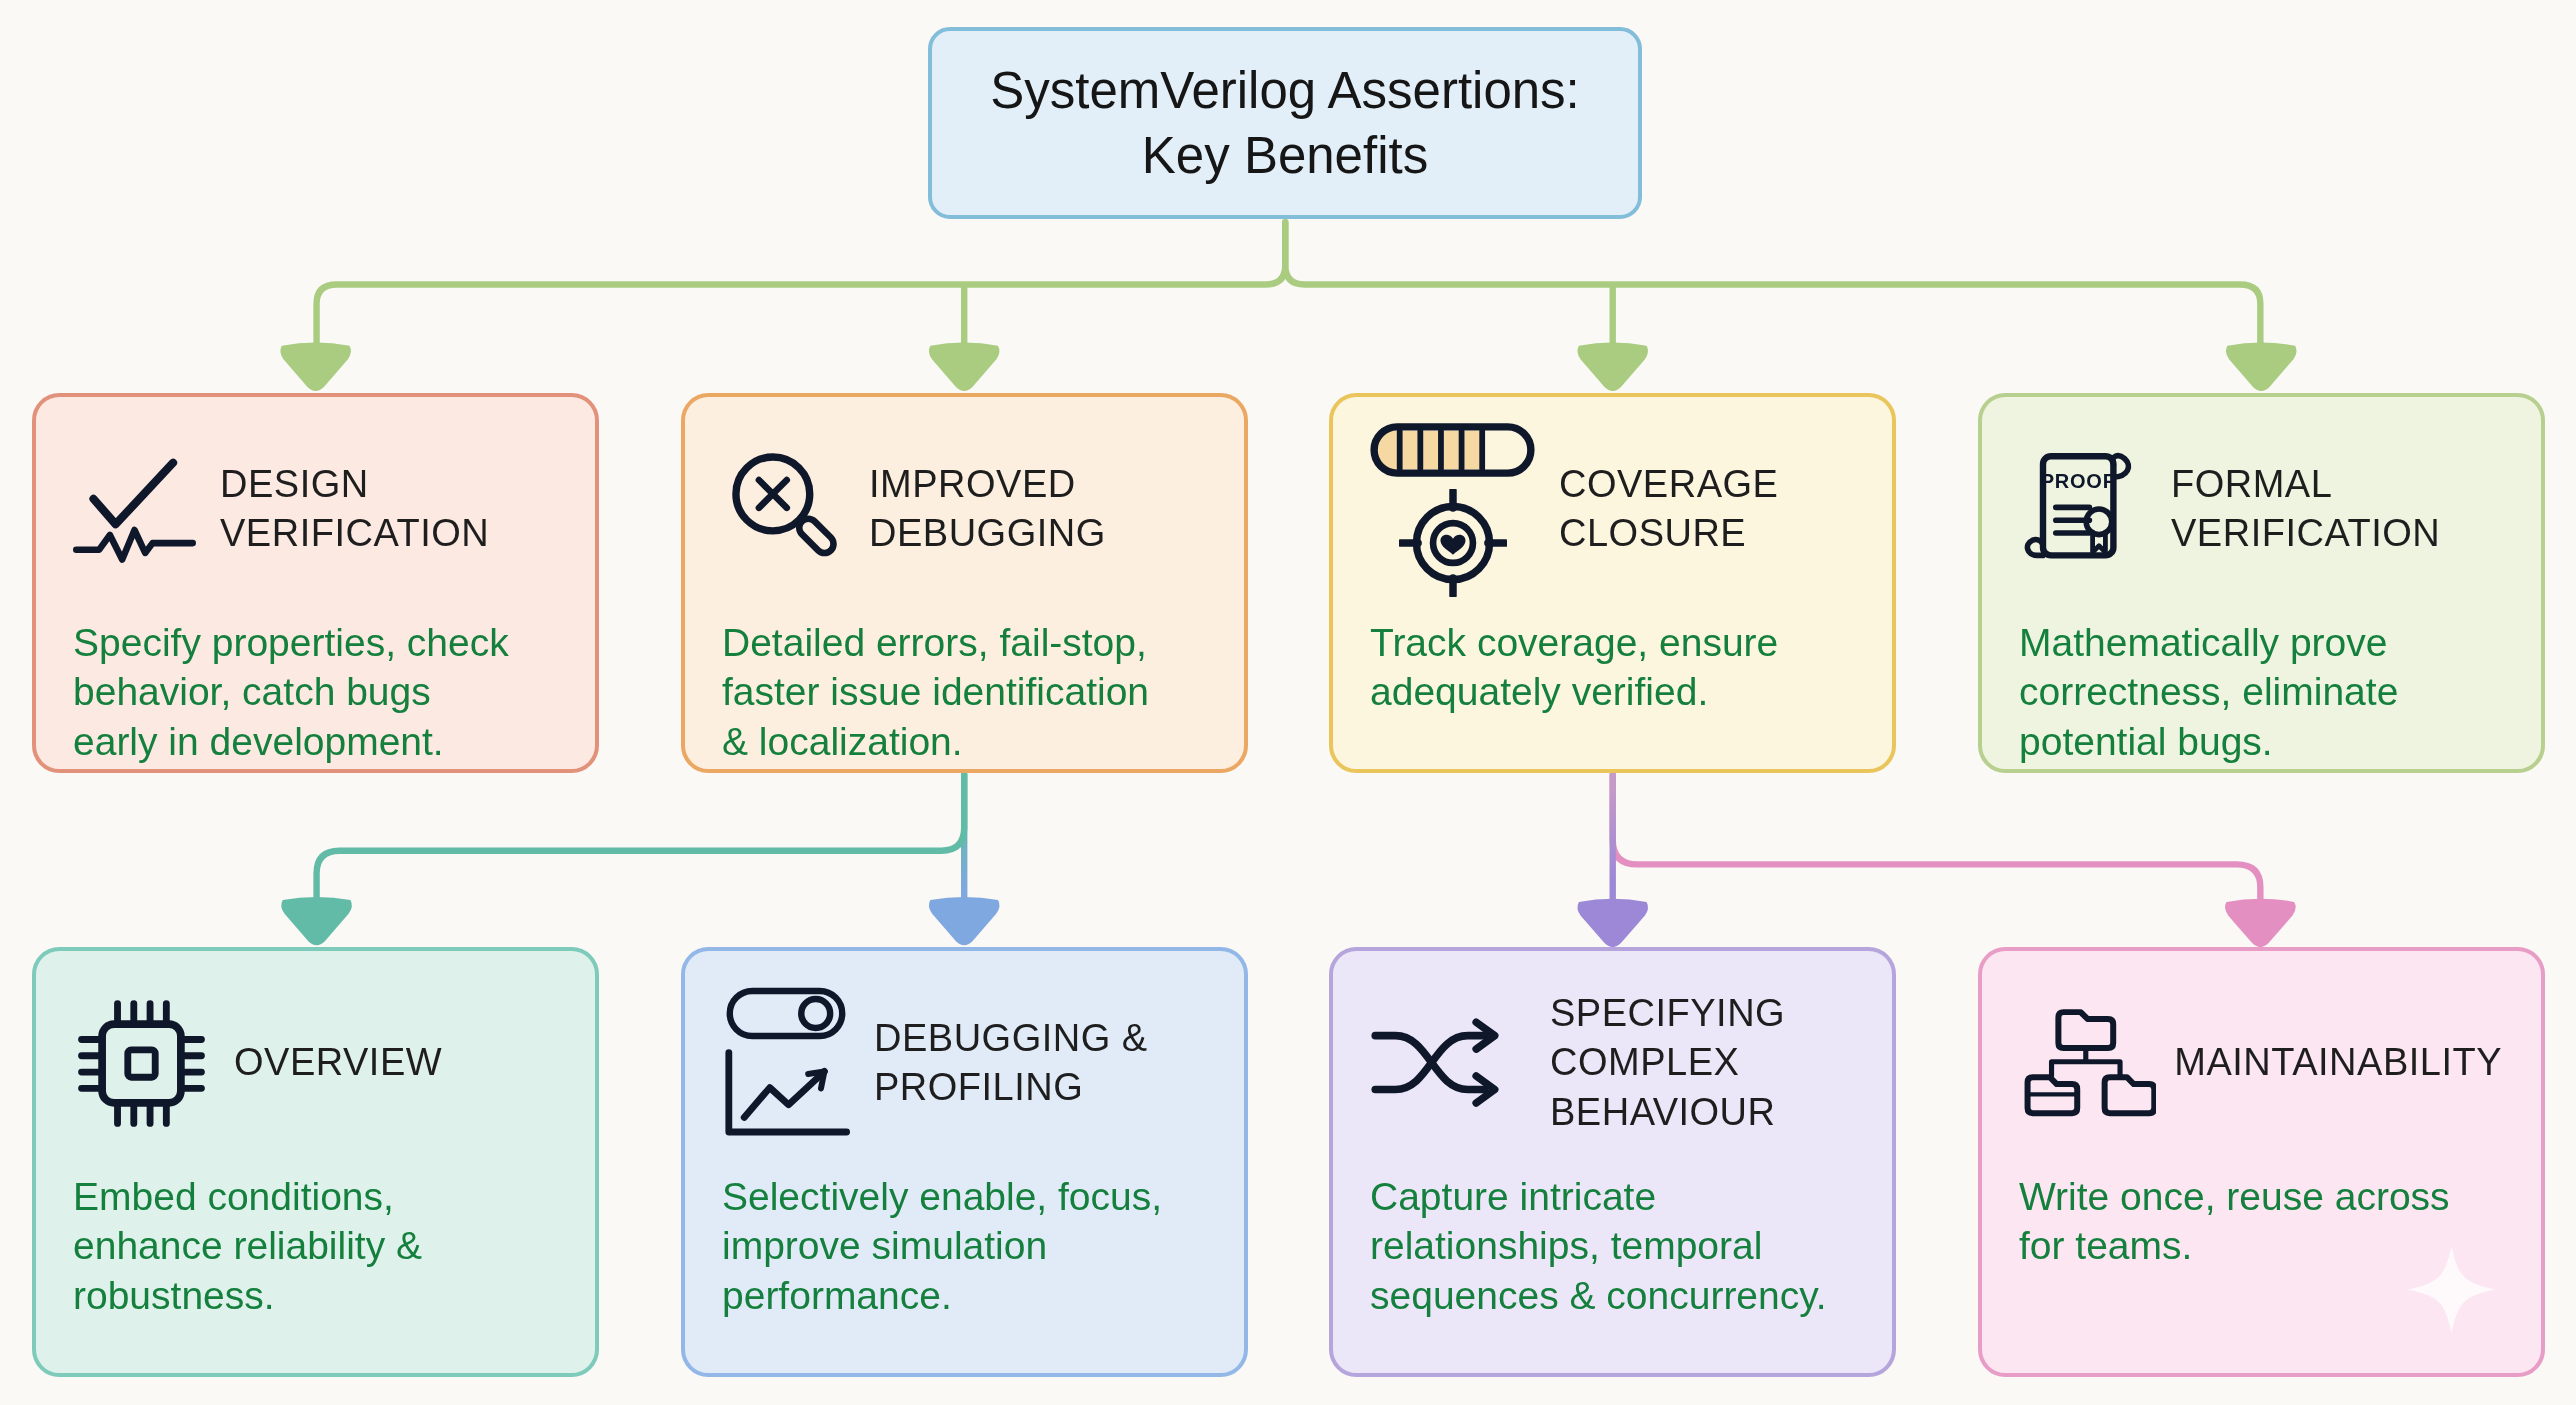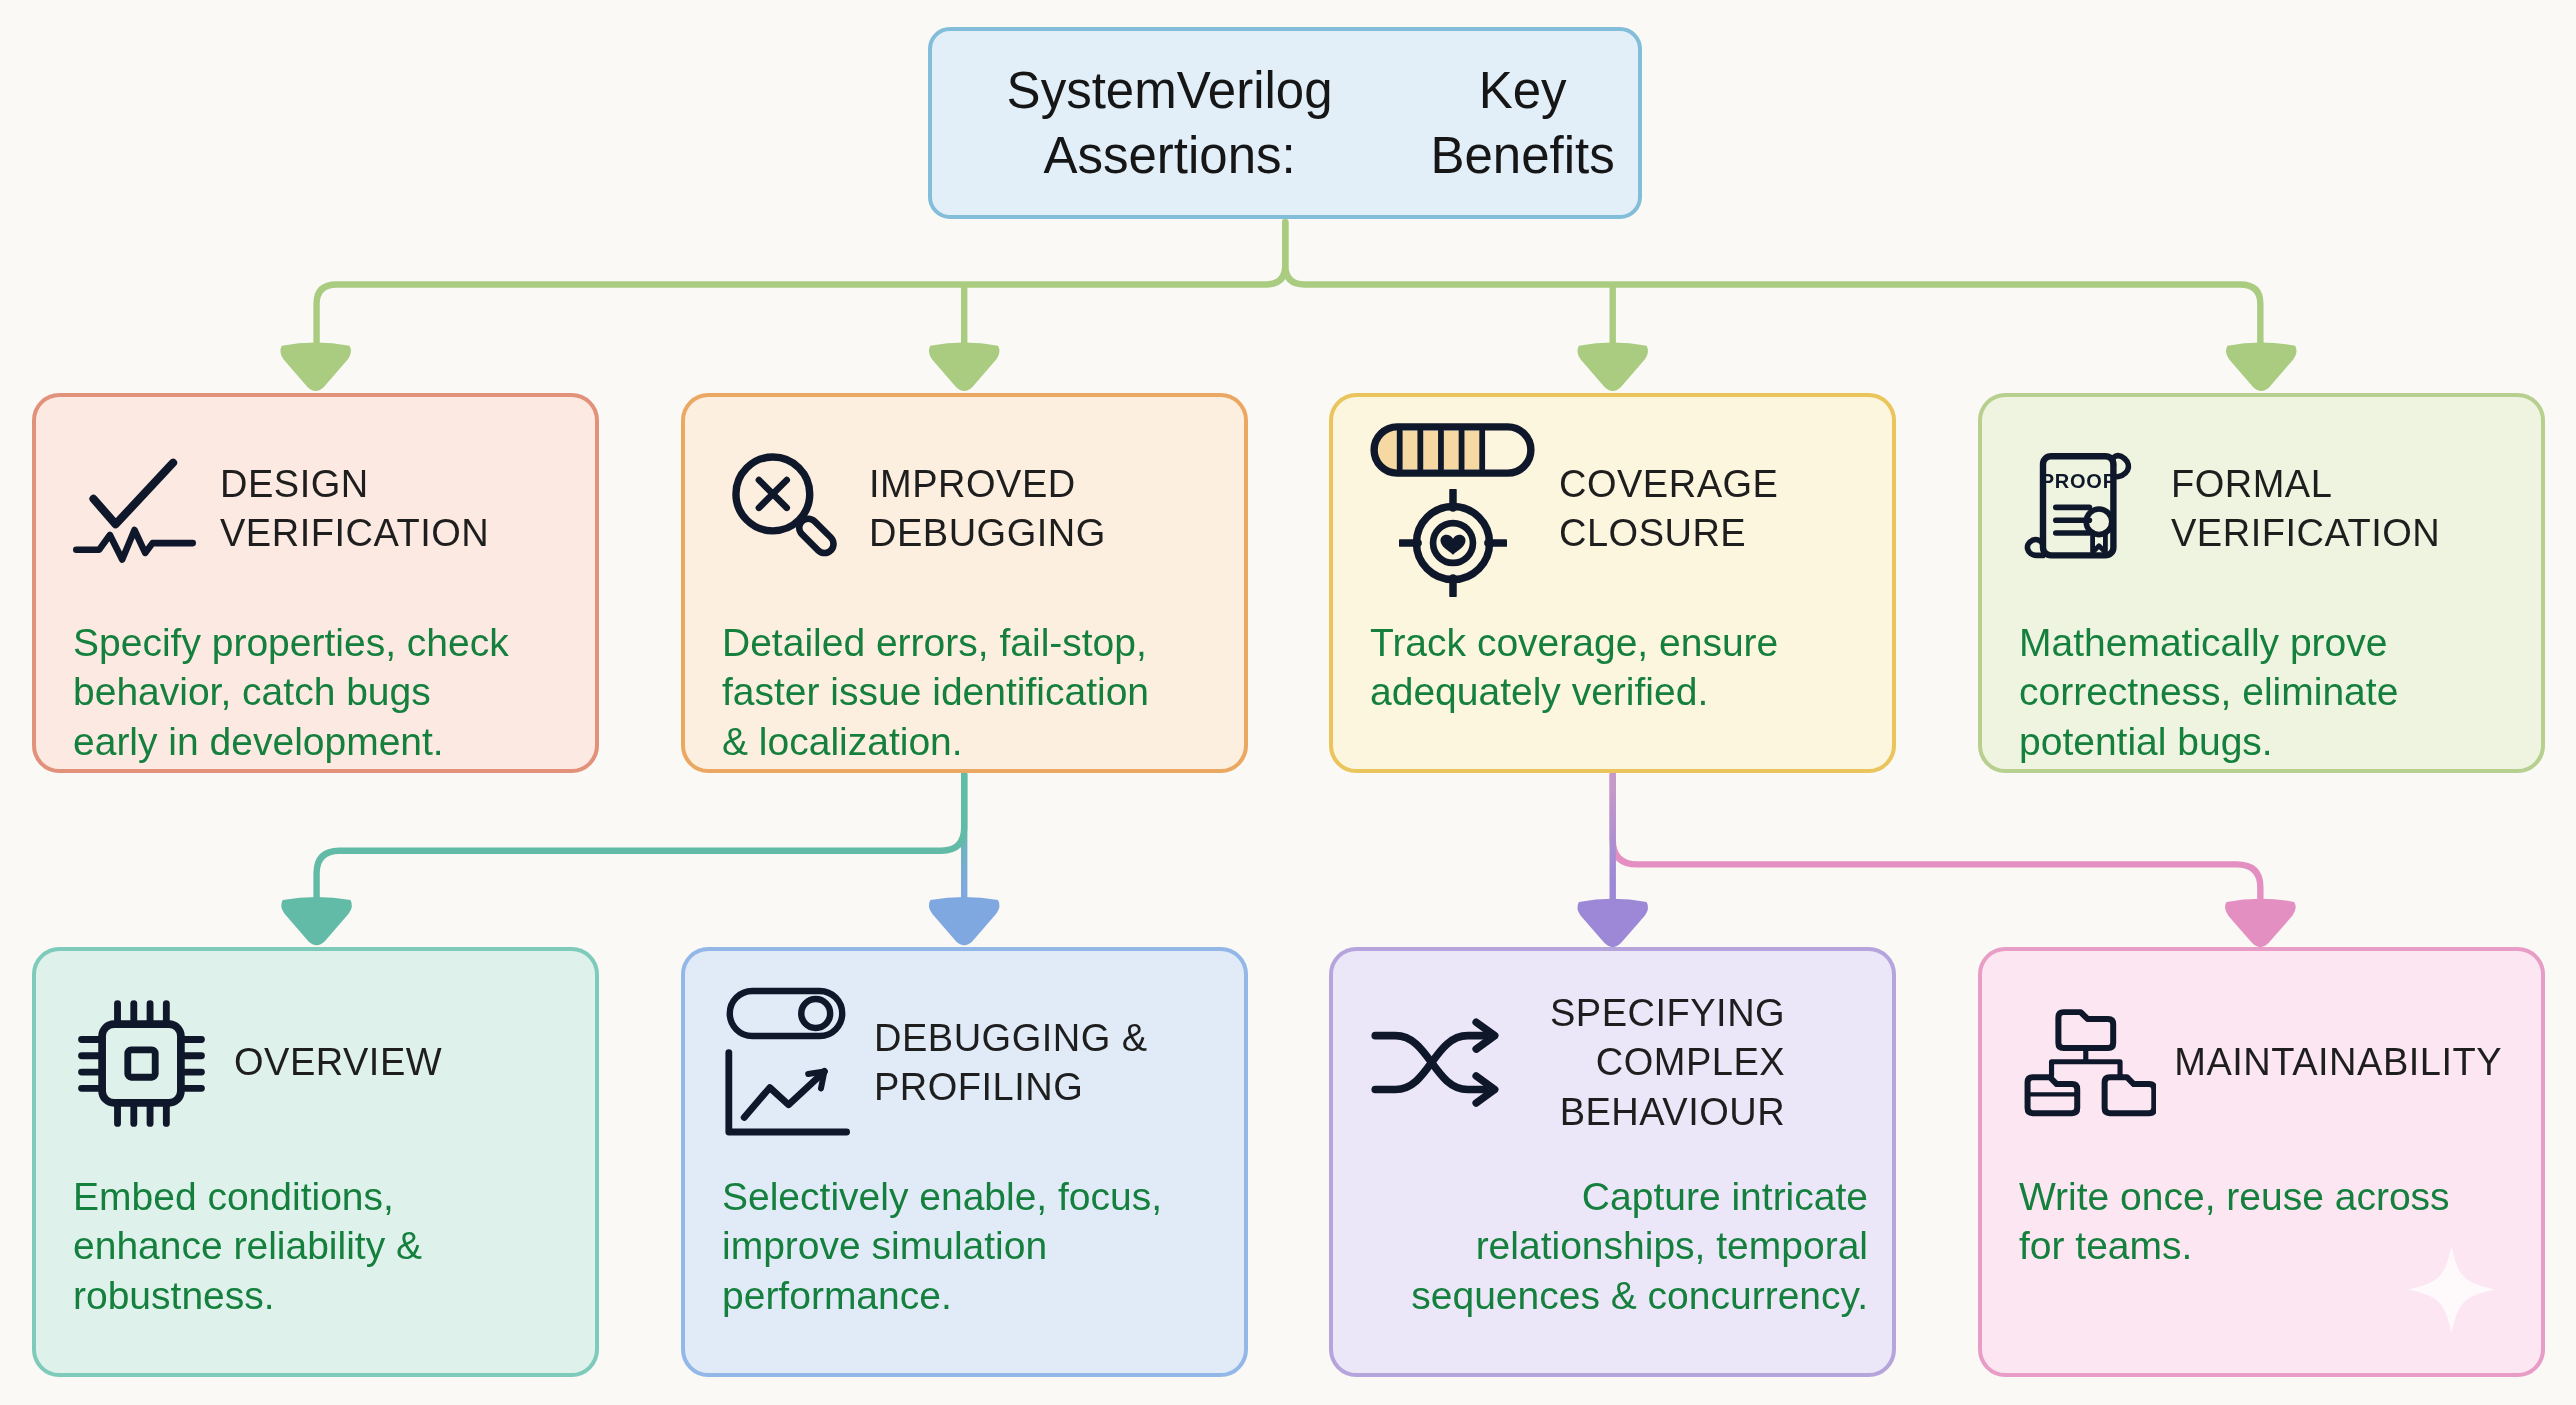--- a/index.html
+++ b/index.html
@@ -12,21 +12,21 @@
   .row2{top:947px;height:430px;}
   .card-head{display:flex;align-items:center;gap:24px;min-height:188px;}
   .icon{color:#0f172a;flex:0 0 auto;display:block;}
   .icon svg{display:block;}
   .icon .ln{fill:none;stroke:currentColor;stroke-linecap:round;stroke-linejoin:round;}
   .icon-stack{display:flex;flex-direction:column;align-items:center;gap:9.1px;flex:0 0 auto;}
   .icon-stack.left{align-items:flex-start;}
   .heading{font-size:38px;line-height:1.3;letter-spacing:0.5px;color:#1e1e1e;}
   .body-text{margin-top:14.6px;font-size:39px;line-height:1.27;color:#15803d;}
   .title-box{position:absolute;left:928px;top:27.4px;width:714px;height:192px;box-sizing:border-box;
-             border:4.6px solid;border-radius:22px;display:flex;flex-direction:row;
+             border:4.6px solid;border-radius:22px;display:flex;flex-direction:column;
              justify-content:center;align-items:center;z-index:1;
              font-size:51px;line-height:1.28;color:#161616;text-align:center;}
   .sparkle{position:absolute;right:46px;bottom:37px;}
 </style>
 </head>
 <body>
 
 <div class="canvas" style="background: rgb(250, 249, 245);">
 
   <svg class="connectors" width="2576" height="1405" viewBox="0 0 2816 1536">
@@ -203,21 +203,21 @@
         <div>PROFILING</div>
       </div>
     </div>
     <div class="body-text">
       <div>Selectively enable, focus,</div>
       <div>improve simulation</div>
       <div>performance.</div>
     </div>
   </div>
 
-  <div class="card row2" style="left: 1329px; background: rgb(235, 231, 248); border-color: rgb(181, 165, 220); text-align: right;">
+  <div class="card row2" style="left: 1329px; background: rgb(235, 231, 248); border-color: rgb(181, 165, 220);">
     <div class="card-head">
       <span class="icon">
         <svg width="156" height="122" viewBox="0 0 185 145">
           <path class="ln" stroke-width="9" d="M6 40 H30 C70 40 76 104 116 104 H136"></path>
           <path class="ln" stroke-width="9" d="M6 104 H30 C70 104 76 40 116 40 H136"></path>
           <path class="ln" stroke-width="9" d="M126 24 L148 40 L126 56"></path>
           <path class="ln" stroke-width="9" d="M126 88 L148 104 L126 120"></path>
         </svg>
       </span>
       <div class="heading">

